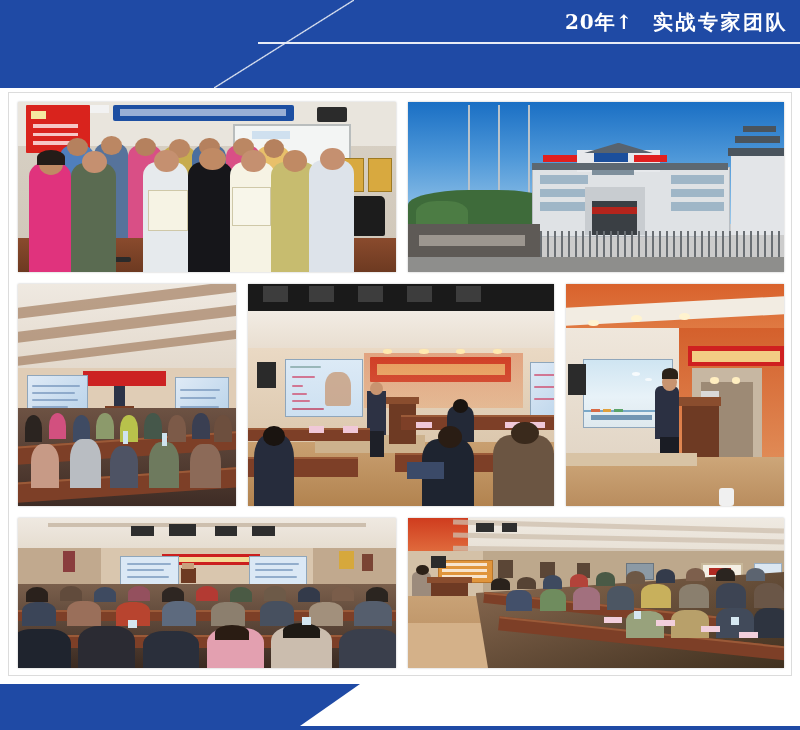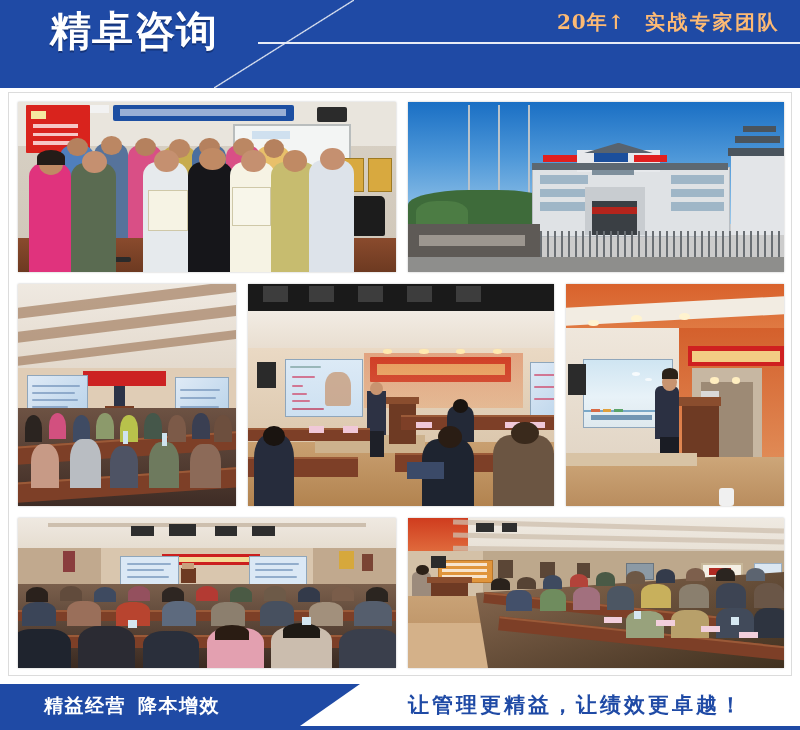--- a/index.html
+++ b/index.html
@@ -33,22 +33,22 @@
     letter-spacing:1px;
     font-family:"DejaVu Sans","Liberation Sans",sans-serif;
     text-shadow:0 2px 0 rgba(12,35,85,.55);
   }
   .logo-en{
     font-size:18.5px;line-height:22px;font-weight:bold;color:#ffffff;
     letter-spacing:.2px;margin-top:1px;
     font-family:"DejaVu Sans","Liberation Sans",sans-serif;
   }
   .hdr-line1{
-    position:absolute;right:20px;top:2px;height:40px;line-height:40px;
-    color:#fdba74;font-size:20px;letter-spacing:2.5px;
+    position:absolute;right:12px;top:2px;height:40px;line-height:40px;
+    color:#ffffff;font-size:20px;letter-spacing:2.5px;
     font-family:"DejaVu Serif","Liberation Serif",serif;font-weight:bold;
     white-space:nowrap;
   }
   .hdr-line1 .num{font-family:"DejaVu Serif","Liberation Serif",serif;letter-spacing:1px;}
   .hdr-line1 .gap{display:inline-block;width:18px;}
   .hdr-line2{
     position:absolute;right:14px;top:46px;height:40px;line-height:40px;
     color:#ffffff;font-size:23px;letter-spacing:2px;
     font-family:"DejaVu Serif","Liberation Serif",serif;font-weight:bold;
     white-space:nowrap;
@@ -101,21 +101,20 @@
   }
 </style>
 </head>
 <body>
 
 <div class="page">
 
   <div class="header">
 
     <div class="logo">
-      <div class="logo-cn">精卓咨询</div>
     </div>
 
     <div class="hdr-diag"></div>
     <div class="hdr-slash"></div>
 
     <div class="hdr-line1">
       <span class="num">20年</span><span>↑</span><span class="gap"></span><span>实战专家团队</span>
     </div>
 
   </div>
@@ -532,20 +531,16 @@
           <div style="position:absolute;left:60%;top:62%;width:2%;height:5%;background:#d6e8f2;"></div>
           <div style="position:absolute;left:86%;top:66%;width:2%;height:5%;background:#d6e8f2;"></div>
         </div>
       </div>
 
     </div>
   </div>
 
   <div class="footer">
     <div class="ft-blue"></div>
-    <div class="ft-left">
-      <span>精益经营</span><span class="gap"></span><span>降本增效</span>
-    </div>
-    <div class="ft-right">让管理更精益，让绩效更卓越！</div>
     <div class="ft-bar"></div>
   </div>
 
 </div>
 
 </body></html>

